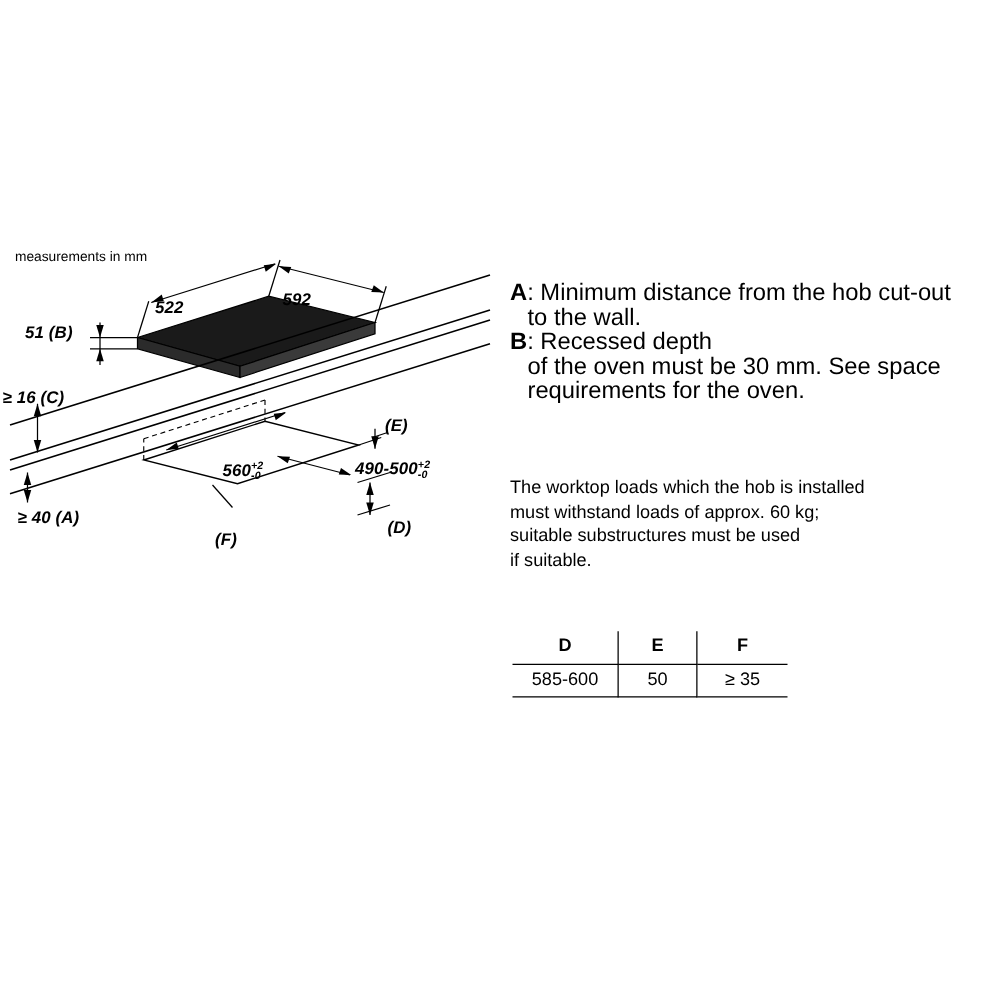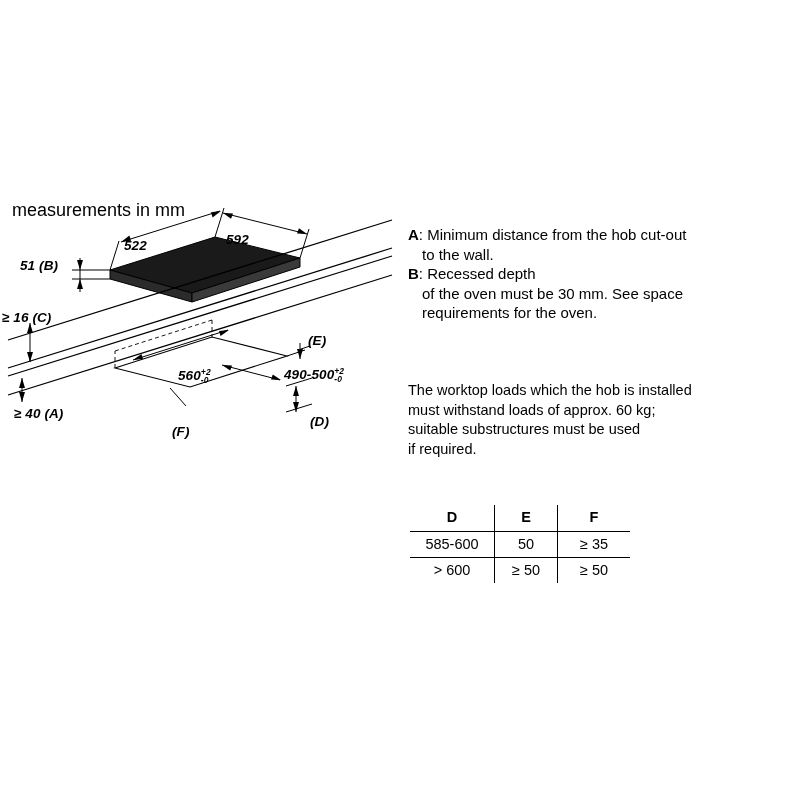--- a/index.html
+++ b/index.html
@@ -51,21 +51,21 @@
     top: -0.5px;
   }
   .sup-frac span { display: block; }
 
   
   #legend {
     position: absolute;
     left: 408px;
     top: 225px;
     width: 380px;
-    font-size: 15px;
+    font-size: 19px;
     line-height: 19.5px;
   }
   #legend .line { white-space: nowrap; }
   #legend .key { font-weight: bold; }
   #legend .indent { padding-left: 14px; }
 
   #note {
     position: absolute;
     left: 408px;
     top: 381px;
@@ -102,21 +102,21 @@
   table.spec tbody td.c1 { border-right: 1.6px solid #000; }
   table.spec thead th.c2,
   table.spec tbody td.c2 { border-right: 1.6px solid #000; }
   table.spec tbody tr.r1 td { border-bottom: 1.6px solid #000; text-align: center; }
 
   
   #caption {
     position: absolute;
     left: 12px;
     top: 200px;
-    font-size: 18px;
+    font-size: 11px;
   }
 </style>
 </head>
 <body>
 
 <div id="page">
 
   <div id="caption">measurements in mm</div>
 
   <div id="diagram">
@@ -232,40 +232,35 @@
     </div>
 
     <div class="line indent">of the oven must be 30 mm. See space</div>
     <div class="line indent">requirements for the oven.</div>
   </div>
 
   <div id="note">
     <div class="line">The worktop loads which the hob is installed</div>
     <div class="line">must withstand loads of approx. 60 kg;</div>
     <div class="line">suitable substructures must be used</div>
-    <div class="line">if required.</div>
+    <div class="line">if suitable.</div>
   </div>
 
   <div id="table-wrap">
     <table class="spec">
       <thead>
         <tr>
           <th class="c1">D</th>
           <th class="c2">E</th>
           <th class="c3">F</th>
         </tr>
       </thead>
       <tbody>
         <tr class="r1">
           <td class="c1">585-600</td>
           <td class="c2">50</td>
           <td class="c3">≥ 35</td>
         </tr>
-        <tr class="r2">
-          <td class="c1">&gt; 600</td>
-          <td class="c2">≥ 50</td>
-          <td class="c3">≥ 50</td>
-        </tr>
       </tbody>
     </table>
   </div>
 
 </div>
 
 </body></html>

